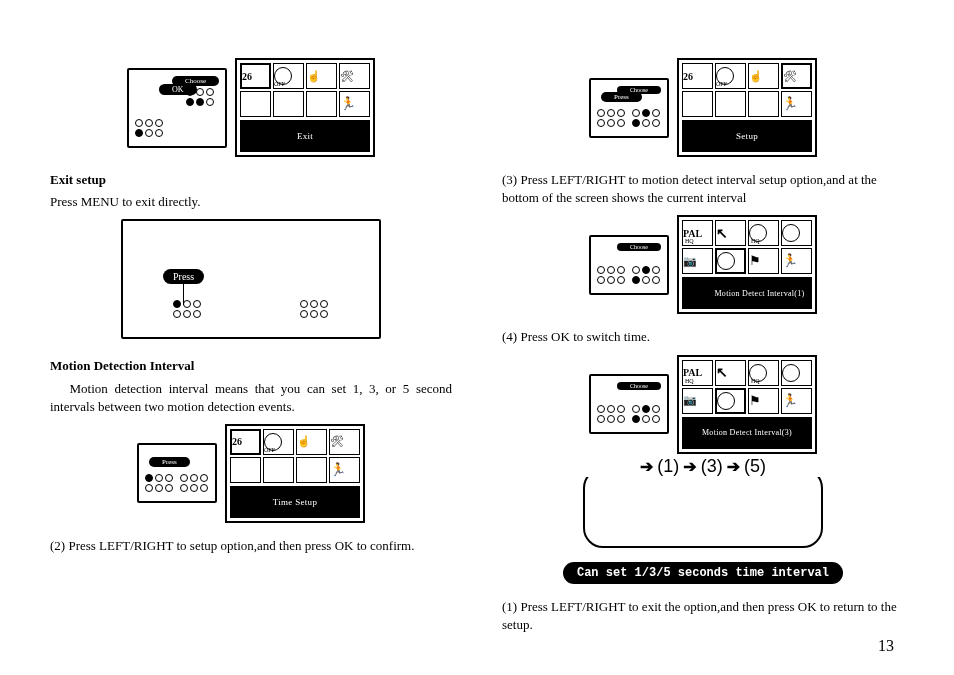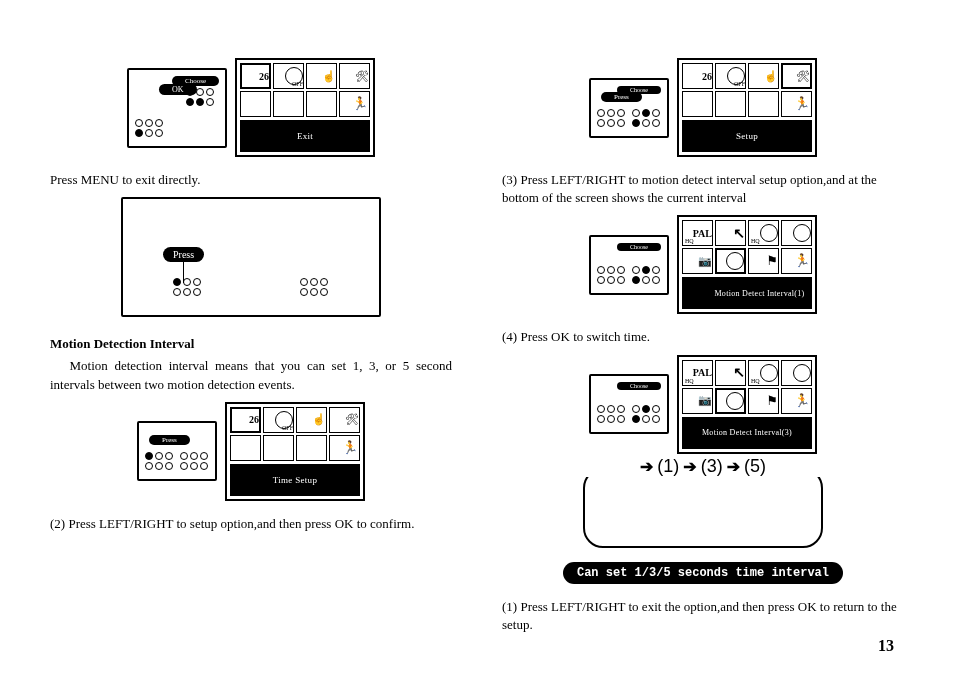--- a/index.html
+++ b/index.html
@@ -14,21 +14,21 @@
     padding: 50px 50px 30px 50px;
     display: flex;
     gap: 50px;
   }
   .col { flex: 1; }
   .heading { font-weight: bold; margin-bottom: 4px; }
   p { line-height: 1.4; margin-bottom: 6px; }
   .justify { text-align: justify; }
   .indent { text-indent: 1.5em; }
   .fig-wrap { text-align: center; margin: 8px 0 14px; }
-  .page-num { position: absolute; bottom: 20px; right: 60px; font-weight: bold; font-size: 16px; }
+  .page-num { position: absolute; bottom: 20px; right: 60px; font-weight: normal; font-size: 16px; }
 
   
   .device-fig {
     display: inline-flex;
     align-items: center;
     gap: 8px;
   }
   .pad-panel {
     width: 100px; height: 80px; border: 2px solid #000; border-radius: 2px;
     position: relative; background: #fff;
@@ -51,21 +51,21 @@
   .dc-right { bottom: 8px; right: 6px; }
   .dc-top { top: 18px; right: 10px; }
 
   
   .screen {
     width: 140px; border: 2px solid #000; padding: 3px;
     display: flex; flex-direction: column; gap: 3px; background:#fff;
   }
   .screen .grid { display: grid; grid-template-columns: repeat(4, 1fr); gap: 2px; }
   .screen .cell {
-    height: 26px; border: 1px solid #000; display: flex; align-items: center; justify-content: flex-end;
+    height: 26px; border: 1px solid #000; display: flex; align-items: center; justify-content: flex-start;
     font-size: 8px; position: relative;
   }
   .screen .cell.hi { border-width: 2px; }
   .screen .bar {
     height: 32px; background: #000; color: #fff; font-size: 9px;
     display: flex; align-items: center; justify-content: center; letter-spacing: 0.3px;
   }
   
   .ico-cal { font-size:10px; font-weight:bold;}
   .ico-shutter::before { content:""; width:16px; height:16px; border:1.5px solid #000; border-radius:50%; display:block; }
@@ -152,20 +152,21 @@
           <div class="cell"></div>
           <div class="cell">
               <span class="ico-run"></span>
             </div>
         </div>
         <div class="bar">Exit</div>
       </div>
     </div>
   </div>
 
+  <p class="heading">Exit setup</p>
   <p>Press MENU to exit directly.</p>
 
   <div class="fig-wrap">
     <div class="big-panel">
       <span class="bubble">Press</span>
       <span class="stem"></span>
       <div class="dot-cluster dc1">
         <span class="d fill"></span>
           <span class="d"></span>
           <span class="d"></span>

